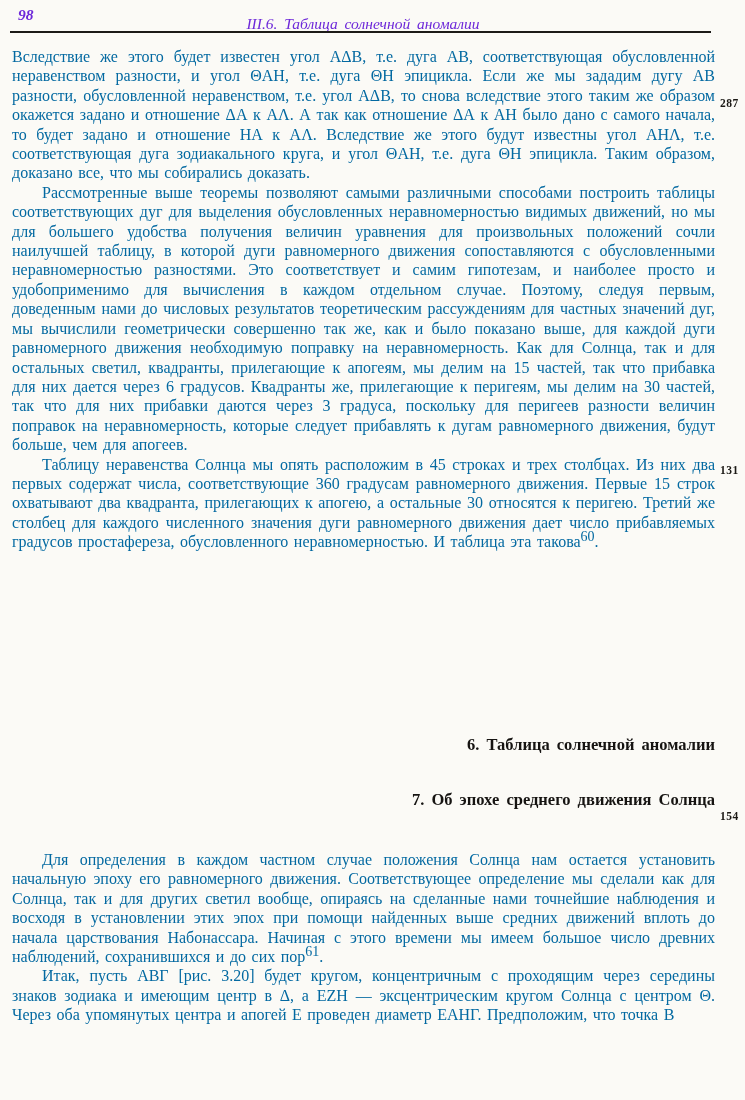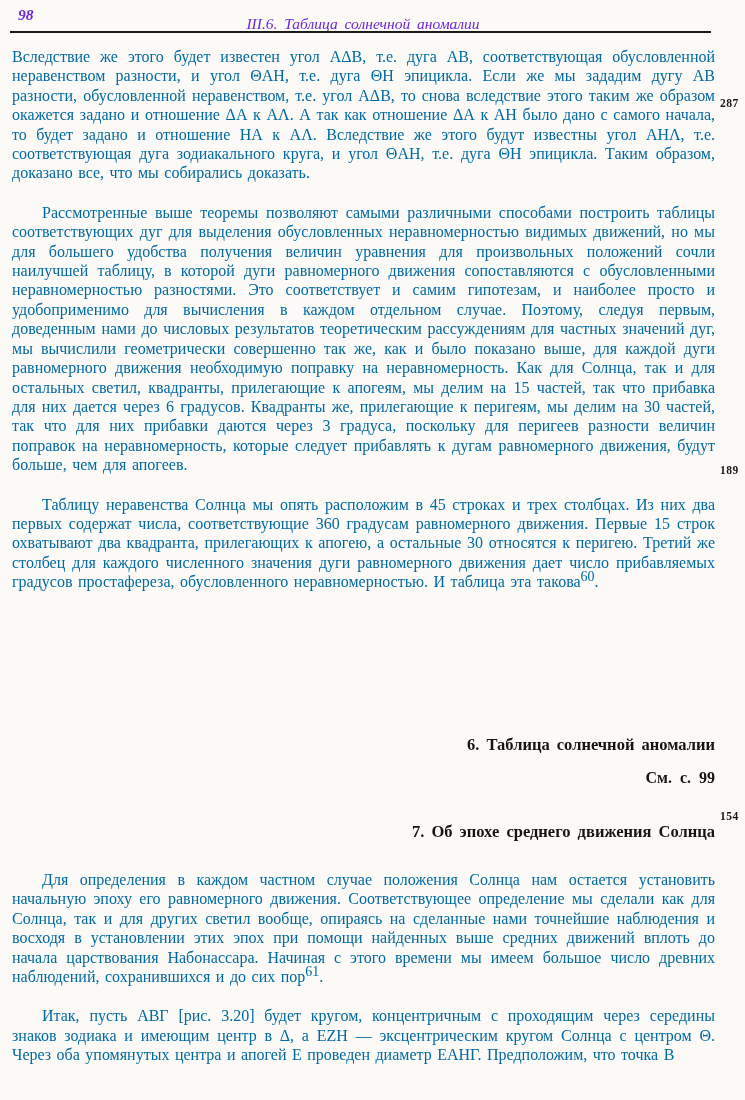--- a/index.html
+++ b/index.html
@@ -44,21 +44,21 @@
     width: 703px;
     font-size: 16px;
     line-height: 19.4px;
     text-align: justify;
     color: #0369a1;
     word-spacing: 1.5px;
   }
   .textblock-top { top: 47px; }
   .textblock-bottom { top: 850px; }
   .para { margin: 0; }
-  .para.indent { text-indent: 30px; margin-top: 20px; }
+  .para.indent { text-indent: 30px; }
   .para sup {
     font-size: 14px;
     line-height: 0;
     vertical-align: super;
     letter-spacing: 0;
   }
   
   .headings {
     position: absolute;
     top: 735px; left: 12px; width: 703px;
@@ -106,27 +106,26 @@
   <div class="header-rule"></div>
 
   <div class="textblock textblock-top">
       <p class="para">Вследствие же этого будет известен угол АΔВ, т.е. дуга АВ, соответствующая обусловленной неравенством разности, и угол ΘАН, т.е. дуга ΘН эпицикла. Если же мы зададим дугу АВ разности, обусловленной неравенством, т.е. угол АΔВ, то снова вследствие этого таким же образом окажется задано и отношение ΔА к АΛ. А так как отношение ΔА к АН было дано с самого начала, то будет задано и отношение НА к АΛ. Вследствие же этого будут известны угол АНΛ, т.е. соответствующая дуга зодиакального круга, и угол ΘАН, т.е. дуга ΘН эпицикла. Таким образом, доказано все, что мы собирались доказать.</p>
       <p class="para indent">Рассмотренные выше теоремы позволяют самыми различными способами построить таблицы соответствующих дуг для выделения обусловленных неравномерностью видимых движений, но мы для большего удобства получения величин уравнения для произвольных положений сочли наилучшей таблицу, в которой дуги равномерного движения сопоставляются с обусловленными неравномерностью разностями. Это соответствует и самим гипотезам, и наиболее просто и удобоприменимо для вычисления в каждом отдельном случае. Поэтому, следуя первым, доведенным нами до числовых результатов теоретическим рассуждениям для частных значений дуг, мы вычислили геометрически совершенно так же, как и было показано выше, для каждой дуги равномерного движения необходимую поправку на неравномерность. Как для Солнца, так и для остальных светил, квадранты, прилегающие к апогеям, мы делим на 15 частей, так что прибавка для них дается через 6 градусов. Квадранты же, прилегающие к перигеям, мы делим на 30 частей, так что для них прибавки даются через 3 градуса, поскольку для перигеев разности величин поправок на неравномерность, которые следует прибавлять к дугам равномерного движения, будут больше, чем для апогеев.</p>
       <p class="para indent">Таблицу неравенства Солнца мы опять расположим в 45 строках и трех столбцах. Из них два первых содержат числа, соответствующие 360 градусам равномерного движения. Первые 15 строк охватывают два квадранта, прилегающих к апогею, а остальные 30 относятся к перигею. Третий же столбец для каждого численного значения дуги равномерного движения дает число прибавляемых градусов простафереза, обусловленного неравномерностью. И таблица эта такова<sup>60</sup>.</p>
     </div>
 
   <div class="headings">
     <p class="section-heading">6. Таблица солнечной аномалии</p>
-    <p class="see-reference">См. с. 99</p>
     <p class="section-heading second">7. Об эпохе среднего движения Солнца</p>
   </div>
 
   <div class="textblock textblock-bottom">
       <p class="para indent">Для определения в каждом частном случае положения Солнца нам остается установить начальную эпоху его равномерного движения. Соответствующее определение мы сделали как для Солнца, так и для других светил вообще, опираясь на сделанные нами точнейшие наблюдения и восходя в установлении этих эпох при помощи найденных выше средних движений вплоть до начала царствования Набонассара. Начиная с этого времени мы имеем большое число древних наблюдений, сохранившихся и до сих пор<sup>61</sup>.</p>
       <p class="para indent">Итак, пусть АВГ [рис. 3.20] будет кругом, концентричным с проходящим через середины знаков зодиака и имеющим центр в Δ, а EZH — эксцентрическим кругом Солнца с центром Θ. Через оба упомянутых центра и апогей Е проведен диаметр ЕАНГ. Предположим, что точка В</p>
     </div>
 
   <span class="margin-number mn-1">287</span>
-  <span class="margin-number mn-2">189</span>
+  <span class="margin-number mn-2">131</span>
   <span class="margin-number mn-3">253</span>
   <span class="margin-number mn-4">154</span>
 
 </div>
 
 </body></html>

